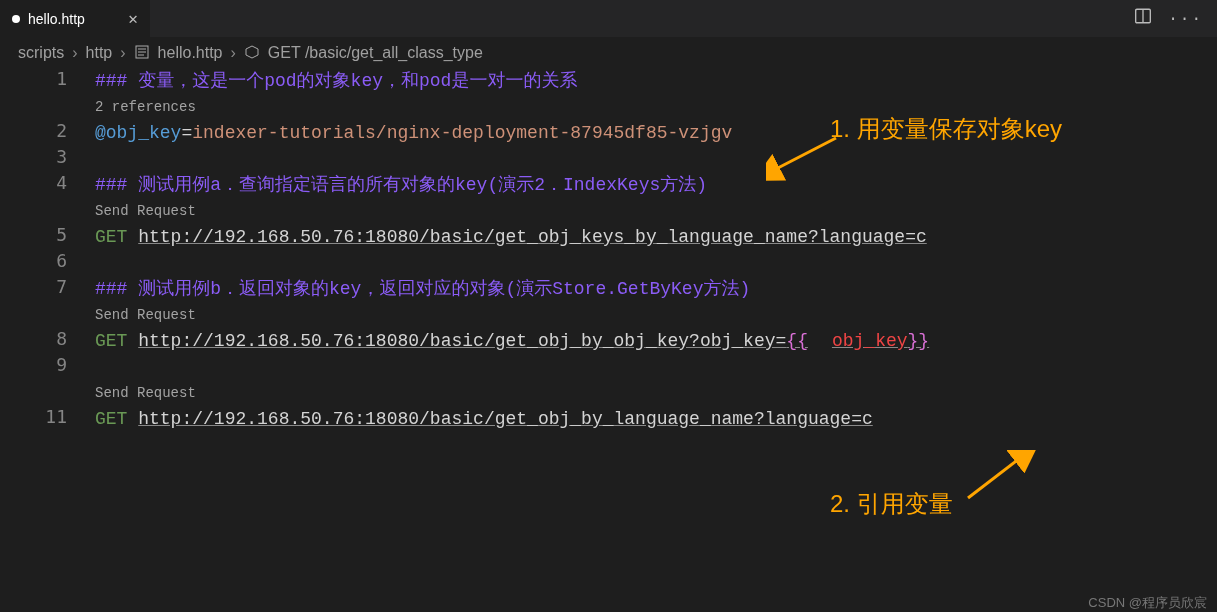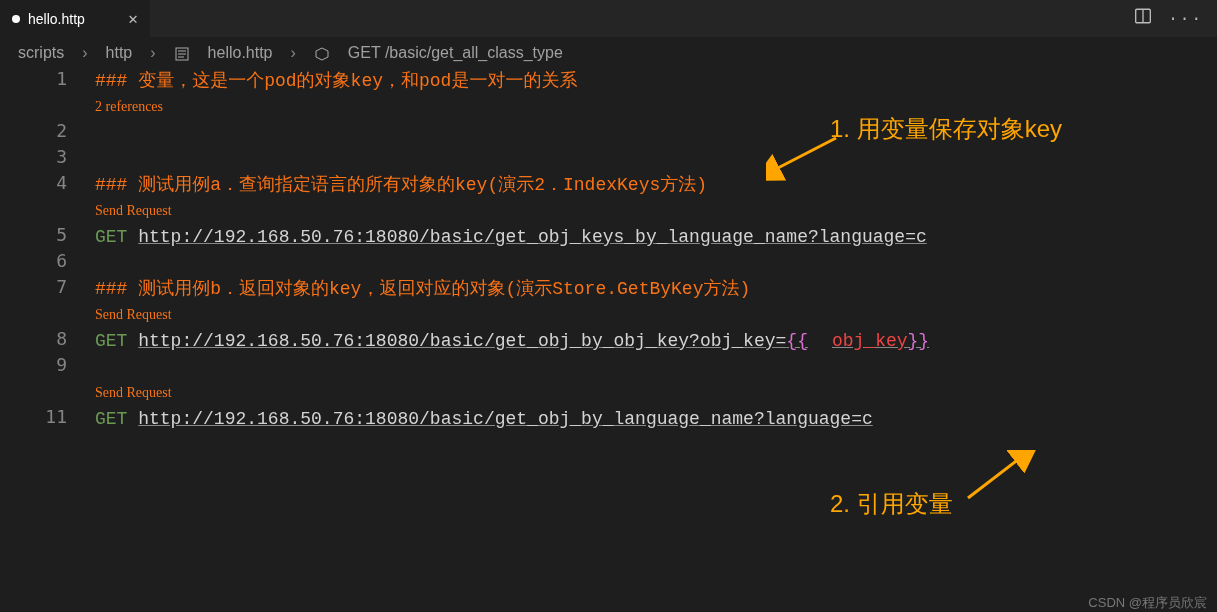--- a/index.html
+++ b/index.html
@@ -30,40 +30,40 @@
   border-top: 1px solid #1e1e1e;
   min-width: 150px;
 }
 .tab.active { border-top: 1px solid transparent; }
 .tab-dot { width: 8px; height: 8px; background: #fff; border-radius: 50%; }
 .tab-label { font-family: -apple-system, 'Segoe UI', sans-serif; font-size: 14px; }
 .tab-close { color: #bbb; margin-left: auto; font-size: 16px; cursor: pointer; }
 .tab-right { margin-left: auto; display: flex; align-items: center; gap: 16px; padding: 0 14px; color: #bbb; }
 .tab-right svg, .tab-dot + svg { flex-shrink: 0; }
 .breadcrumb {
-  display: flex; align-items: flex-end; gap: 18px;
+  display: flex; align-items: flex-start; gap: 8px;
   padding: 6px 18px; color: #a0a0a0;
   font-family: -apple-system, 'Segoe UI', sans-serif; font-size: 16px;
 }
 .breadcrumb .sep { color: #888; }
 .bc-icon { display: inline-flex; align-items: center; }
 .editor { position: relative; }
 .line { display: flex; align-items: flex-start; min-height: 26px; }
 .gutter {
   width: 95px; text-align: right; padding-right: 28px;
   color: #858585; font-size: 18px; flex-shrink: 0;
   font-family: Consolas, monospace;
 }
 .code { white-space: pre; font-size: 18px; line-height: 26px; }
 .codelens {
-  color: #f97316; font-size: 14px;
-  font-family: Liberation Serif, serif;
+  color: #a3a3a3; font-size: 14px;
+  font-family: Liberation Mono, monospace;
   padding-left: 0;
 }
-.c-comment { color: #f97316; margin-top: 40px; }
+.c-comment { color: #8b5cf6; margin-top: 40px; }
 .c-var { color: #569CD6; }
 .c-val { color: #CE9178; }
 .c-get { color: #6A9955; }
 .c-url { color: #d4d4d4; text-decoration: underline; text-decoration-color: #888; }
 .c-brace { color: #DA70D6; }
 .c-varref { color: #ef4444; margin-left: 24px; }
 .c-op { color: #d4d4d4; }
 .annotation {
   position: absolute;
   color: #FFA500;
@@ -128,20 +128,21 @@
     <div class="code"><span class="c-comment">### 变量，这是一个pod的对象key，和pod是一对一的关系</span></div>
     </div>
 
   <div class="line">
       <div class="gutter"></div>
     <div class="code codelens">2 references</div>
     </div>
 
   <div class="line">
       <div class="gutter">2</div>
+    <div class="code"><span class="c-var">@obj_key</span><span class="c-op">=</span><span class="c-val">indexer-tutorials/nginx-deployment-87945df85-vzjgv</span></div>
     </div>
 
   <div class="line">
       <div class="gutter">3</div>
       <div class="code"></div>
     </div>
 
   <div class="line">
       <div class="gutter">4</div>
     <div class="code"><span class="c-comment">### 测试用例a．查询指定语言的所有对象的key(演示2．IndexKeys方法)</span></div>

